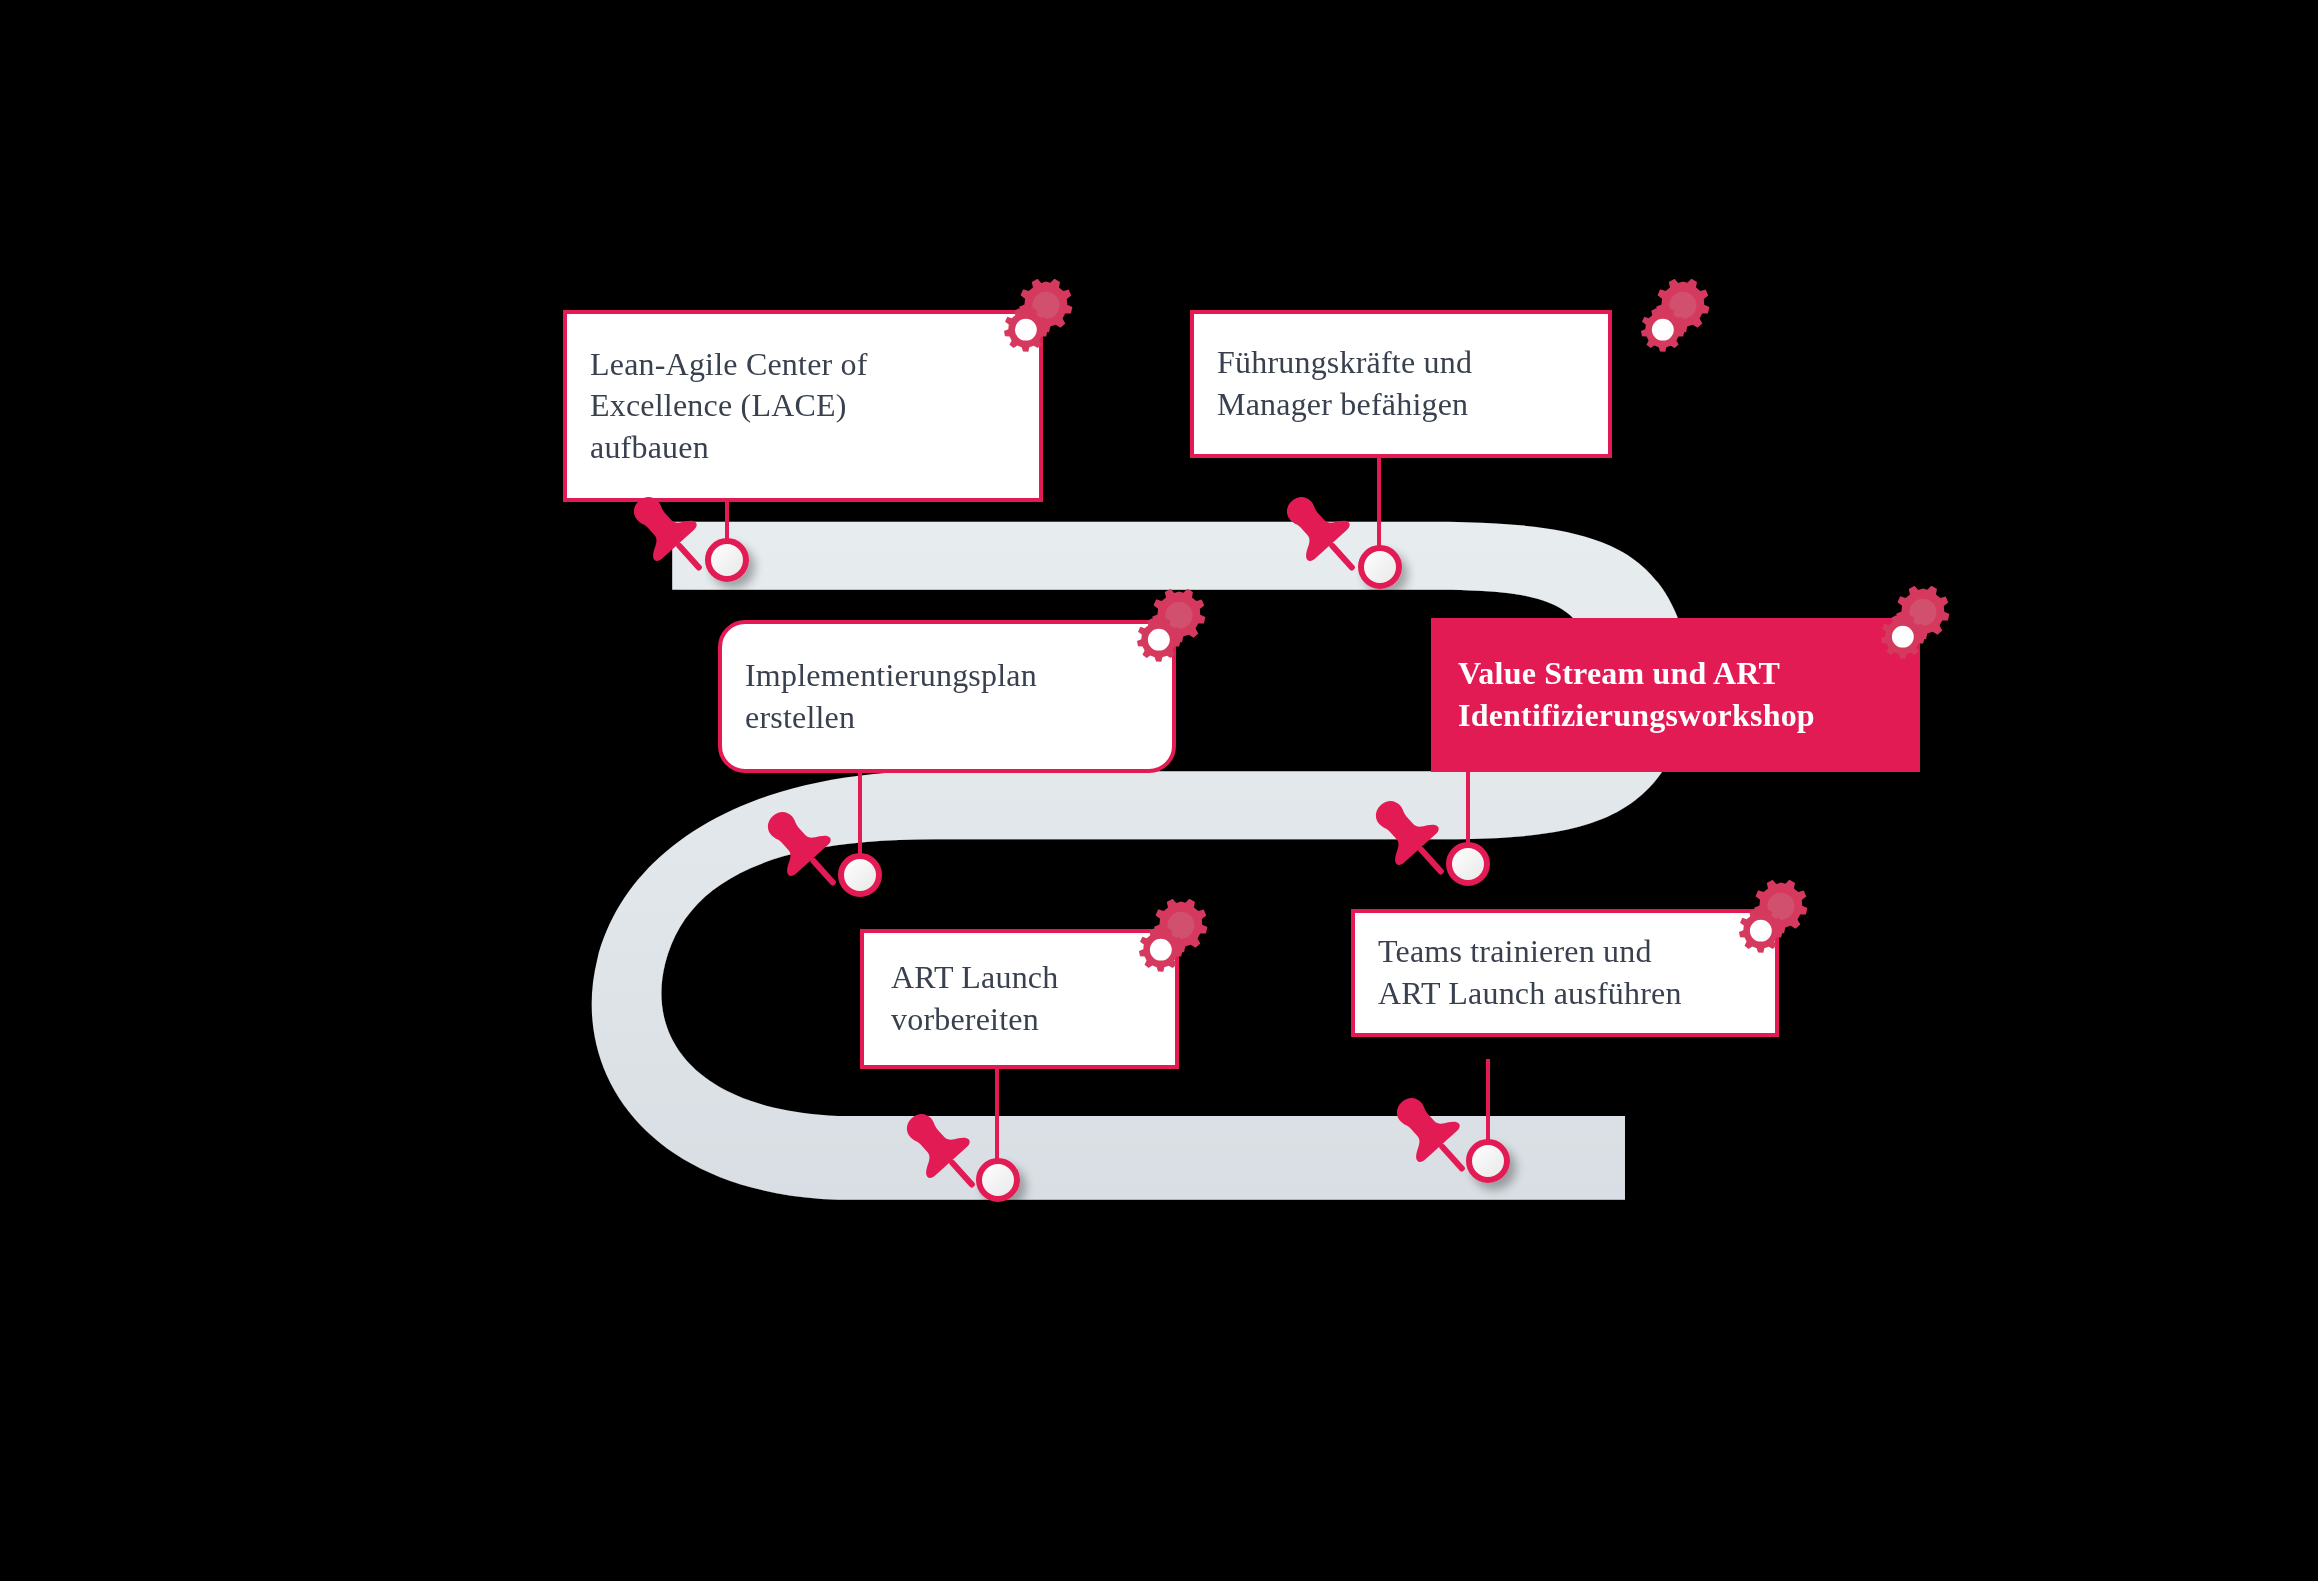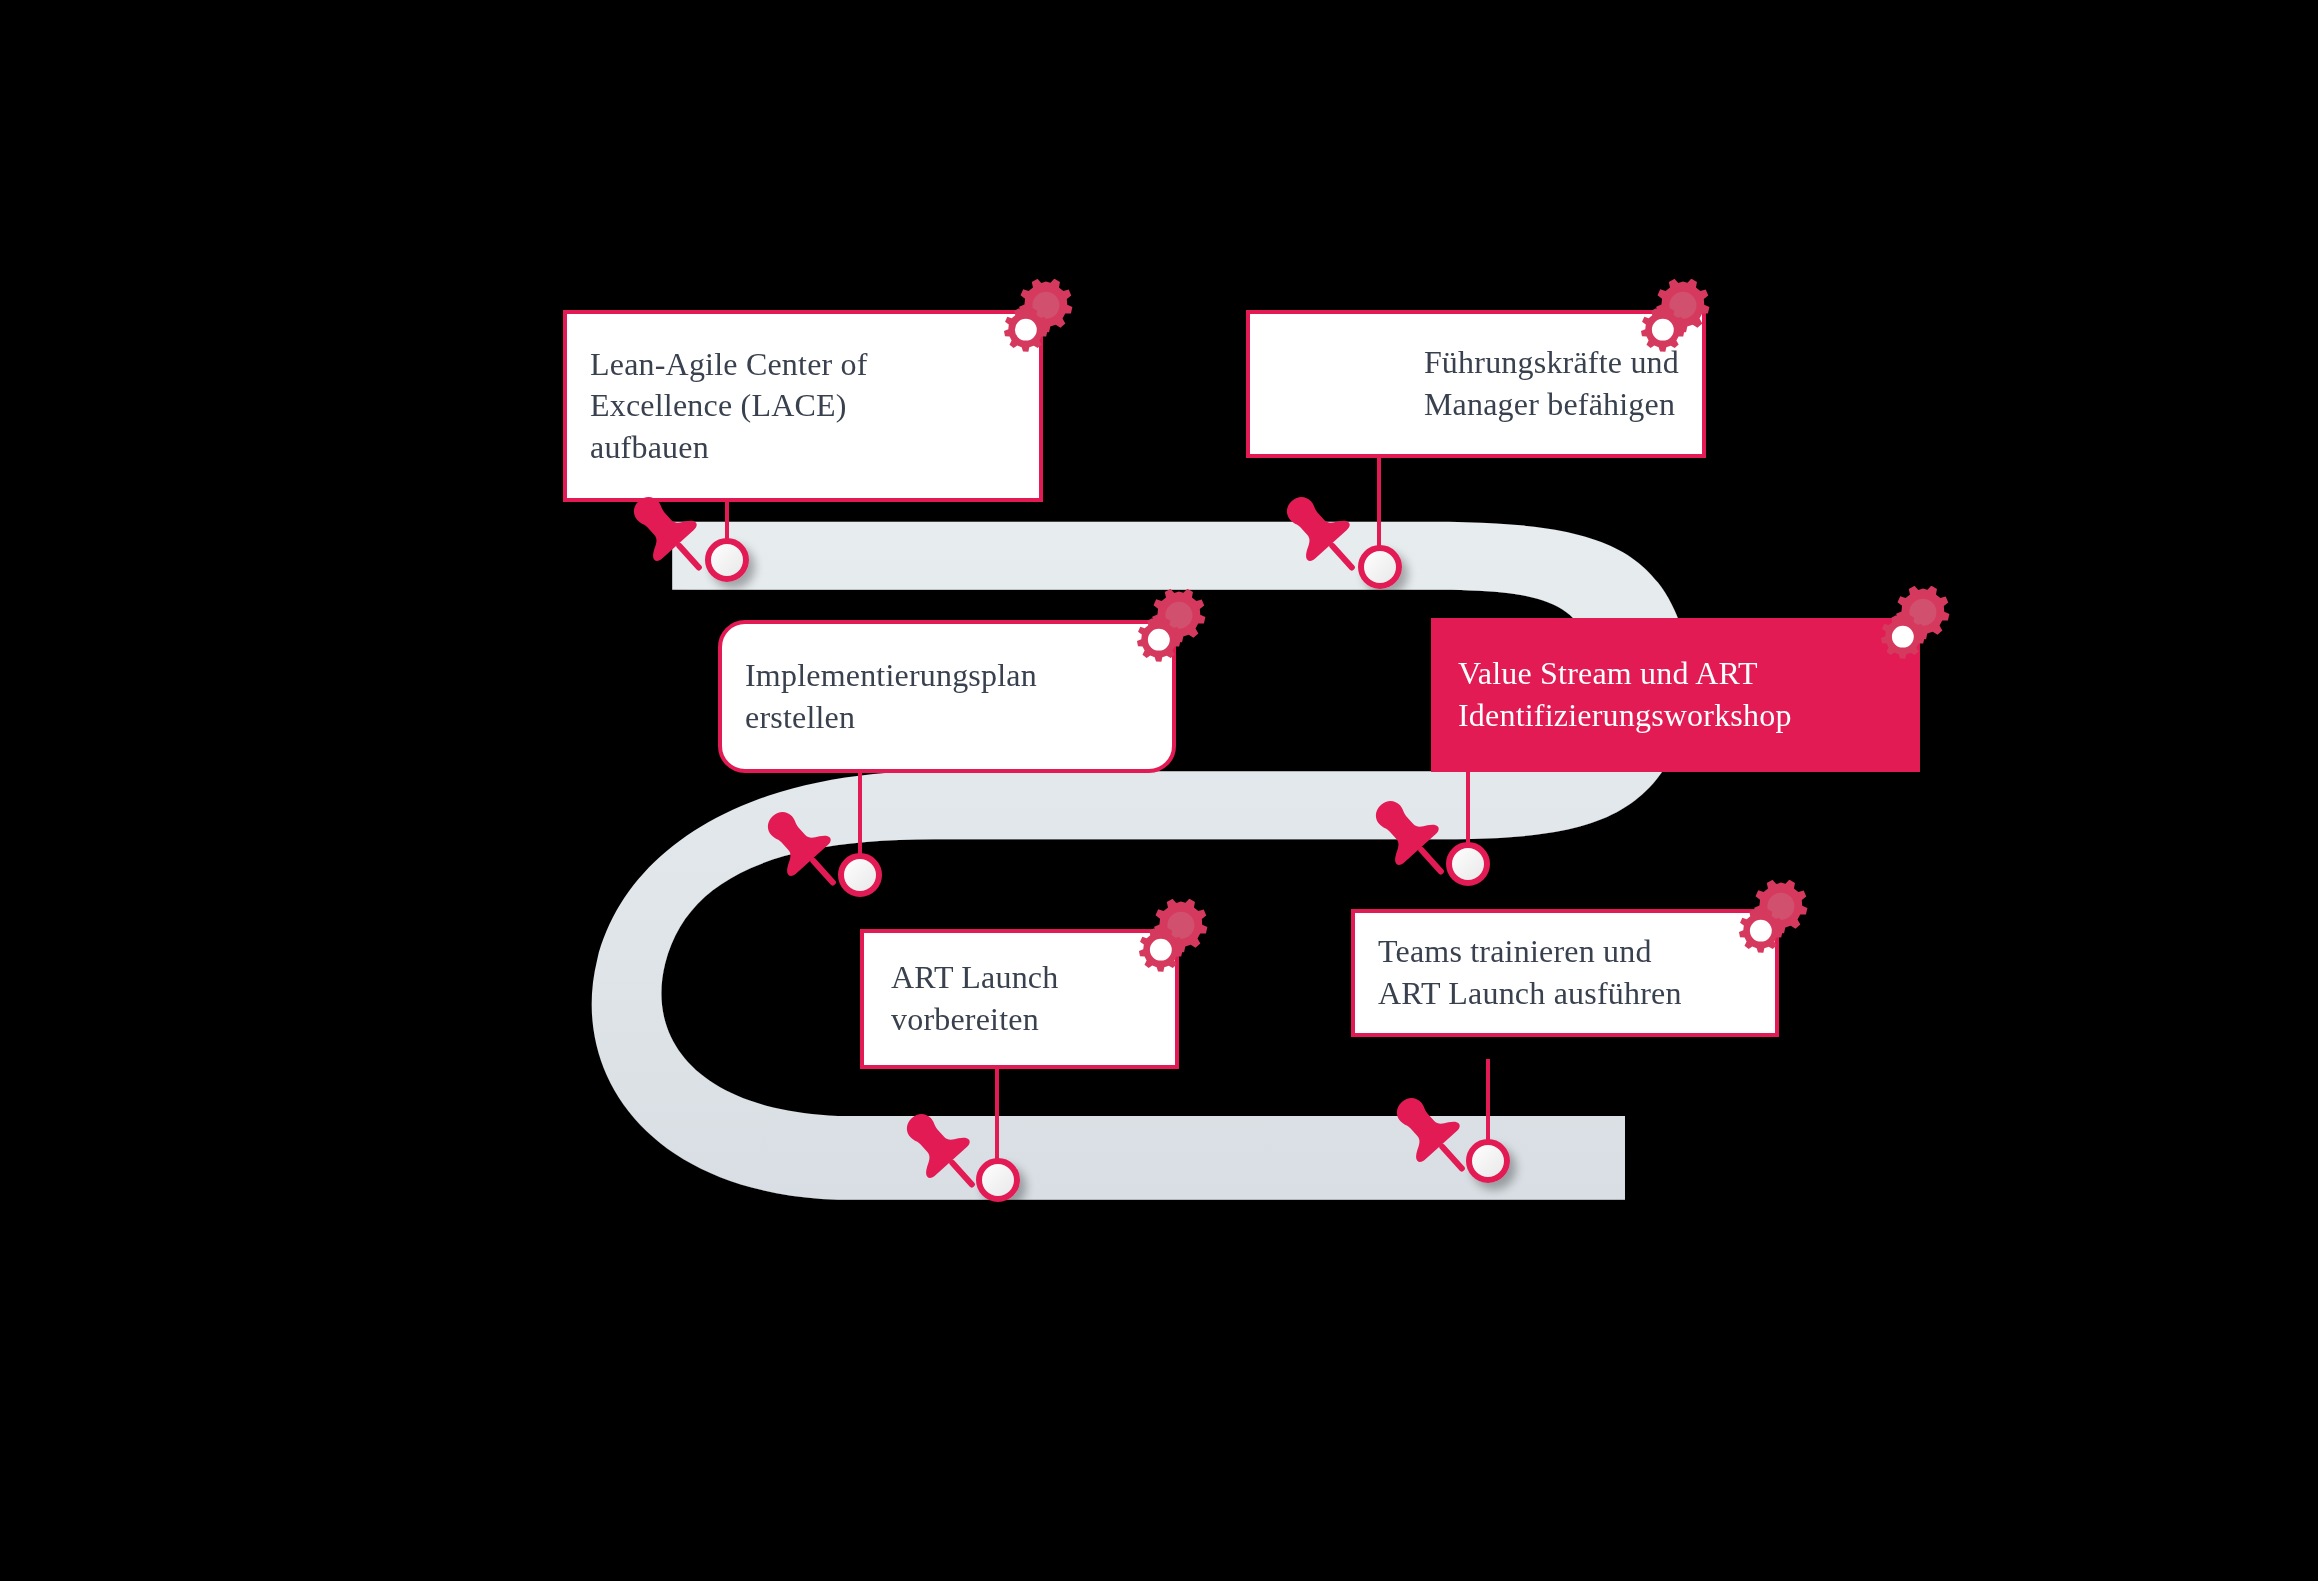--- a/index.html
+++ b/index.html
@@ -22,21 +22,21 @@
     padding:0 23px;
     z-index:30;
   }
   .card-text{
     color:#39414F;
     font-size:32px;line-height:1.30;
     letter-spacing:0.2px;
     white-space:pre-line;
   }
   .card.active{background:#E31B54;border-color:#E31B54;}
-  .card.active .card-text{color:#ffffff;}
+  .card.active .card-text{color:#ffffff;font-weight:bold;}
 
   
   .gears{position:absolute;z-index:40;pointer-events:none;}
   .gears svg{display:block;}
 
   
   .stem{position:absolute;width:4.4px;background:#E31B54;z-index:20;}
 
   
   .marker{
@@ -119,21 +119,21 @@
         <g transform="rotate(-42 62 60)" fill="#E31B54">
           <path d="M62,10 c10,0 16,7 16,15 c0,6 -3,9 -3,14 l0,12 c0,6 5,9 11,12 c5,3 8,6 8,9 c0,3 -3,5 -8,5 l-48,0 c-5,0 -8,-2 -8,-5 c0,-3 3,-6 8,-9 c6,-3 11,-6 11,-12 l0,-12 c0,-5 -3,-8 -3,-14 c0,-8 6,-15 16,-15 Z"></path>
           <rect x="58.5" y="76" width="7" height="40" rx="3.2"></rect>
         </g>
       </svg>
     </div>
     <div class="marker" style="left:705px;top:538px;width:44px;height:44px;"></div>
   </div>
 
   <div class="step">
-    <div class="card" style="left:1246px;top:310px;width:460px;height:148px;justify-content:flex-end;">
+    <div class="card" style="left:1190px;top:310px;width:422px;height:148px;">
       <span class="card-text">Führungskräfte und
 Manager befähigen</span>
     </div>
     <div class="gears" style="left:1634px;top:279px;">
       <svg width="83" height="83" viewBox="0 0 95 95" xmlns="http://www.w3.org/2000/svg">
         <g transform="translate(56,30)">
           <path fill="#D6395E" d="M0,-27 L5.2,-25.6 L9.6,-30.4 L16.1,-26.6 L14.9,-20.3 L19.9,-16.2 L26.1,-18 L29,-11 L23.9,-7.1 L24.4,-0.6 L30.3,2 L28.6,9.4 L22.1,9.6 L19,15.3 L22.2,21 L16.7,25.9 L11.2,22.4 L5,24.5 L3.6,30.9 L-3.9,30.7 L-5.9,24.5 L-12,22 L-17.2,25.8 L-22.9,21.1 L-20,15.2 L-22.8,9.4 L-29.3,9.3 L-30.6,1.8 L-24.6,-0.8 L-23.9,-7.3 L-29.1,-11.3 L-26,-18.2 L-19.8,-16.2 L-14.8,-20.4 L-16.2,-26.6 L-9.6,-30.2 L-5.3,-25.5 Z"></path>
           <circle cx="0" cy="0" r="15.5" fill="#D1506E"></circle>
         </g>
         <g transform="translate(33,58)">

